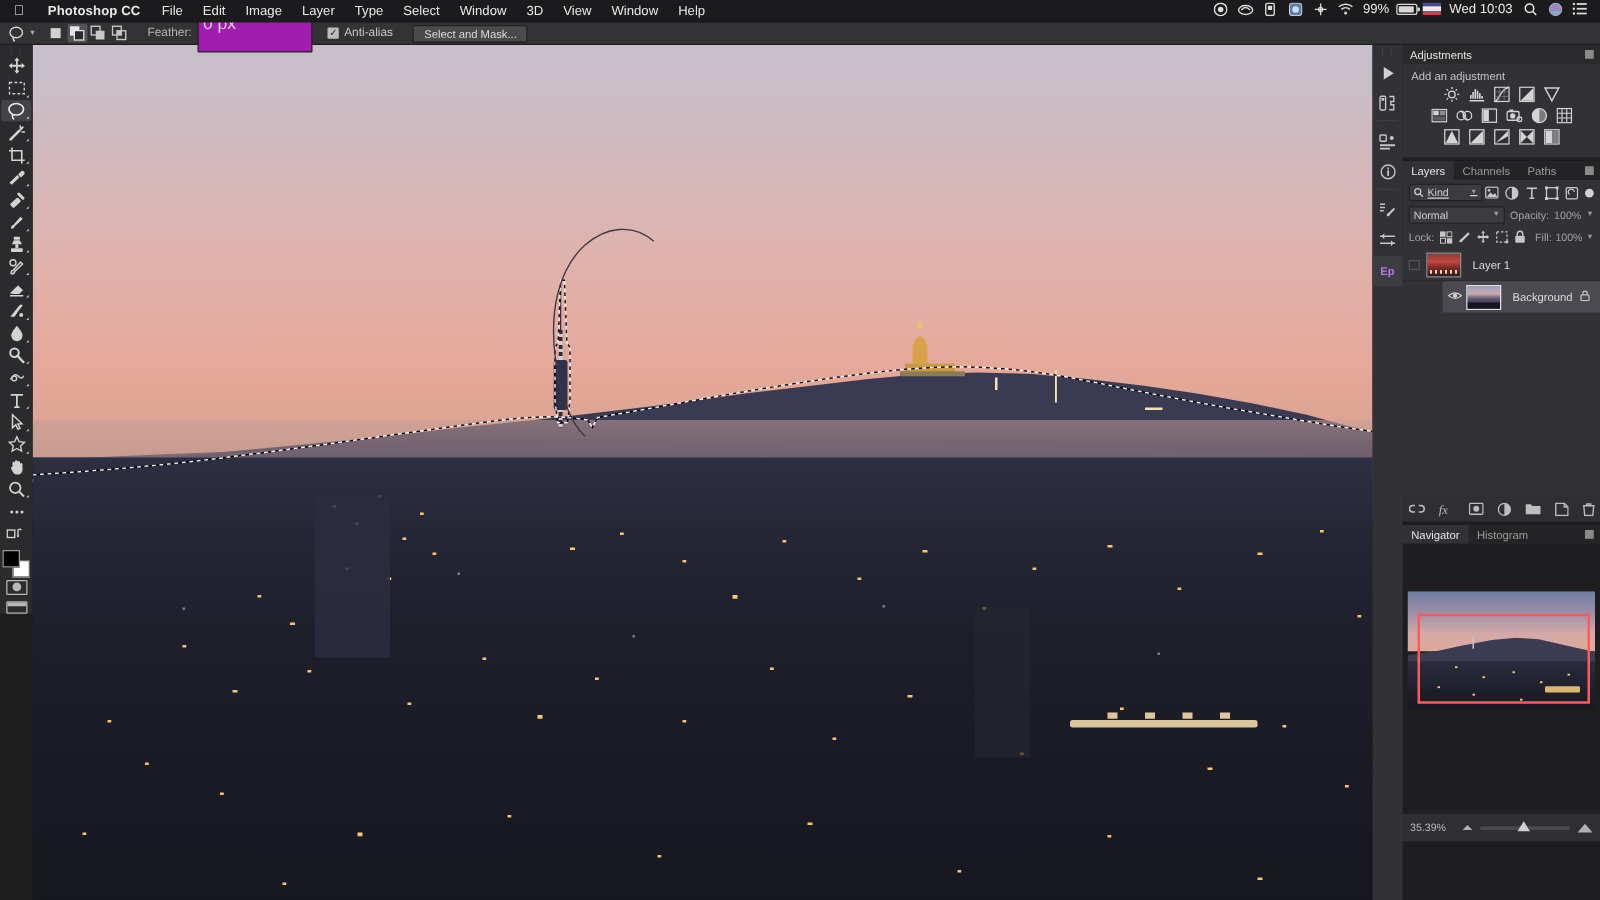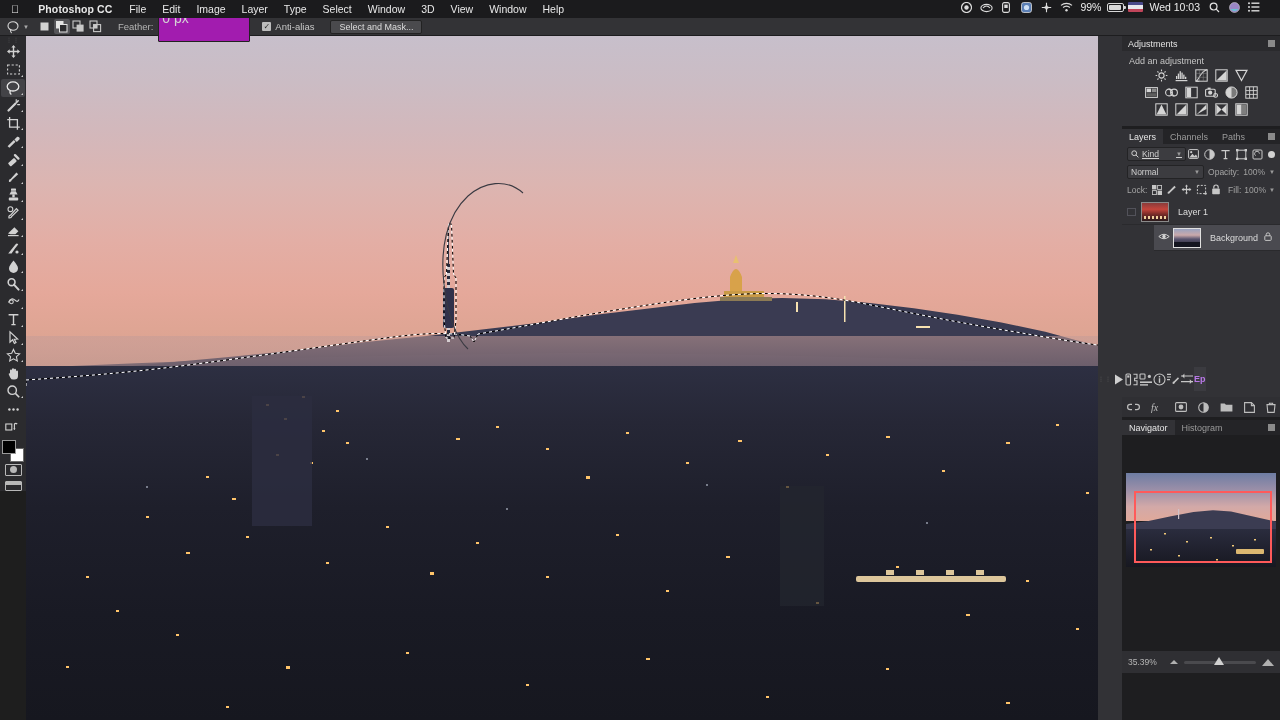--- a/index.html
+++ b/index.html
@@ -14,21 +14,21 @@
   
   .menubar {
     position: absolute; left: 0; top: 0; width: 1280px; height: 18px;
     background: #1b1b1d; display: flex; align-items: center;
     font-size: 10.5px; color: #e8e8e8; z-index: 40;
   }
   .apple-logo { padding: 0 10px 0 11px; font-size: 11px; line-height: 1; color: #f0f0f0; }
   .menu-app { font-weight: bold; padding: 0 9px; letter-spacing: .1px; }
   .menu-item { padding: 0 8px; white-space: nowrap; }
   .menubar-right { position: absolute; right: 0; top: 0; height: 14px;
-    display: flex; align-items: center; gap: 0; padding-right: 16px; }
+    display: flex; align-items: center; gap: 0; padding-right: 6px; }
   .mb-icon { display: flex; align-items: center; justify-content: center;
     width: 20px; height: 18px; font-size: 10px; color: #dcdcdc; }
   .mb-text { font-size: 10.5px; color: #ececec; padding: 0 4px; white-space: nowrap; }
   .battery {
     width: 17px; height: 9px; border: 1px solid #d8d8d8; border-radius: 2px;
     position: relative; display: inline-block;
   }
   .battery:after { content:""; position: absolute; right: -3px; top: 2.5px;
     width: 1.5px; height: 3px; background: #d8d8d8; border-radius: 0 1px 1px 0; }
   .battery i { position: absolute; left: 1px; top: 1px; bottom: 1px; width: 12px;
@@ -151,21 +151,21 @@
   .ant-path-b {
     fill: none; stroke: #000000; stroke-width: 1;
     stroke-dasharray: 3 3; stroke-dashoffset: 3;
   }
   .lasso-drag { fill: none; stroke: #3a3a42; stroke-width: 1.1; }
 
   
   .rail {
     position: absolute; left: 1098px; top: 36px; width: 24px; height: 684px;
     background: #323236; z-index: 26;
-    display: flex; flex-direction: row; align-items: center;
+    display: flex; flex-direction: column; align-items: center;
   }
   .rail-grip { height: 9px; color:#6a6a6a; font-size:6px; letter-spacing:1px;
     display:flex; align-items:center; }
   .rail-icon { width: 24px; height: 22px; display: flex; align-items: center;
     justify-content: center; color: #c6c6c6; font-size: 11px; margin-top: 2px; }
   .rail-icon.accent { color: #b978e8; font-weight: bold; font-size: 9px;
     background: #3b3b40; height: 24px; }
   .rail-sep { width: 16px; height: 1px; background: #3d3d41; margin: 3px 0; }
 
   

